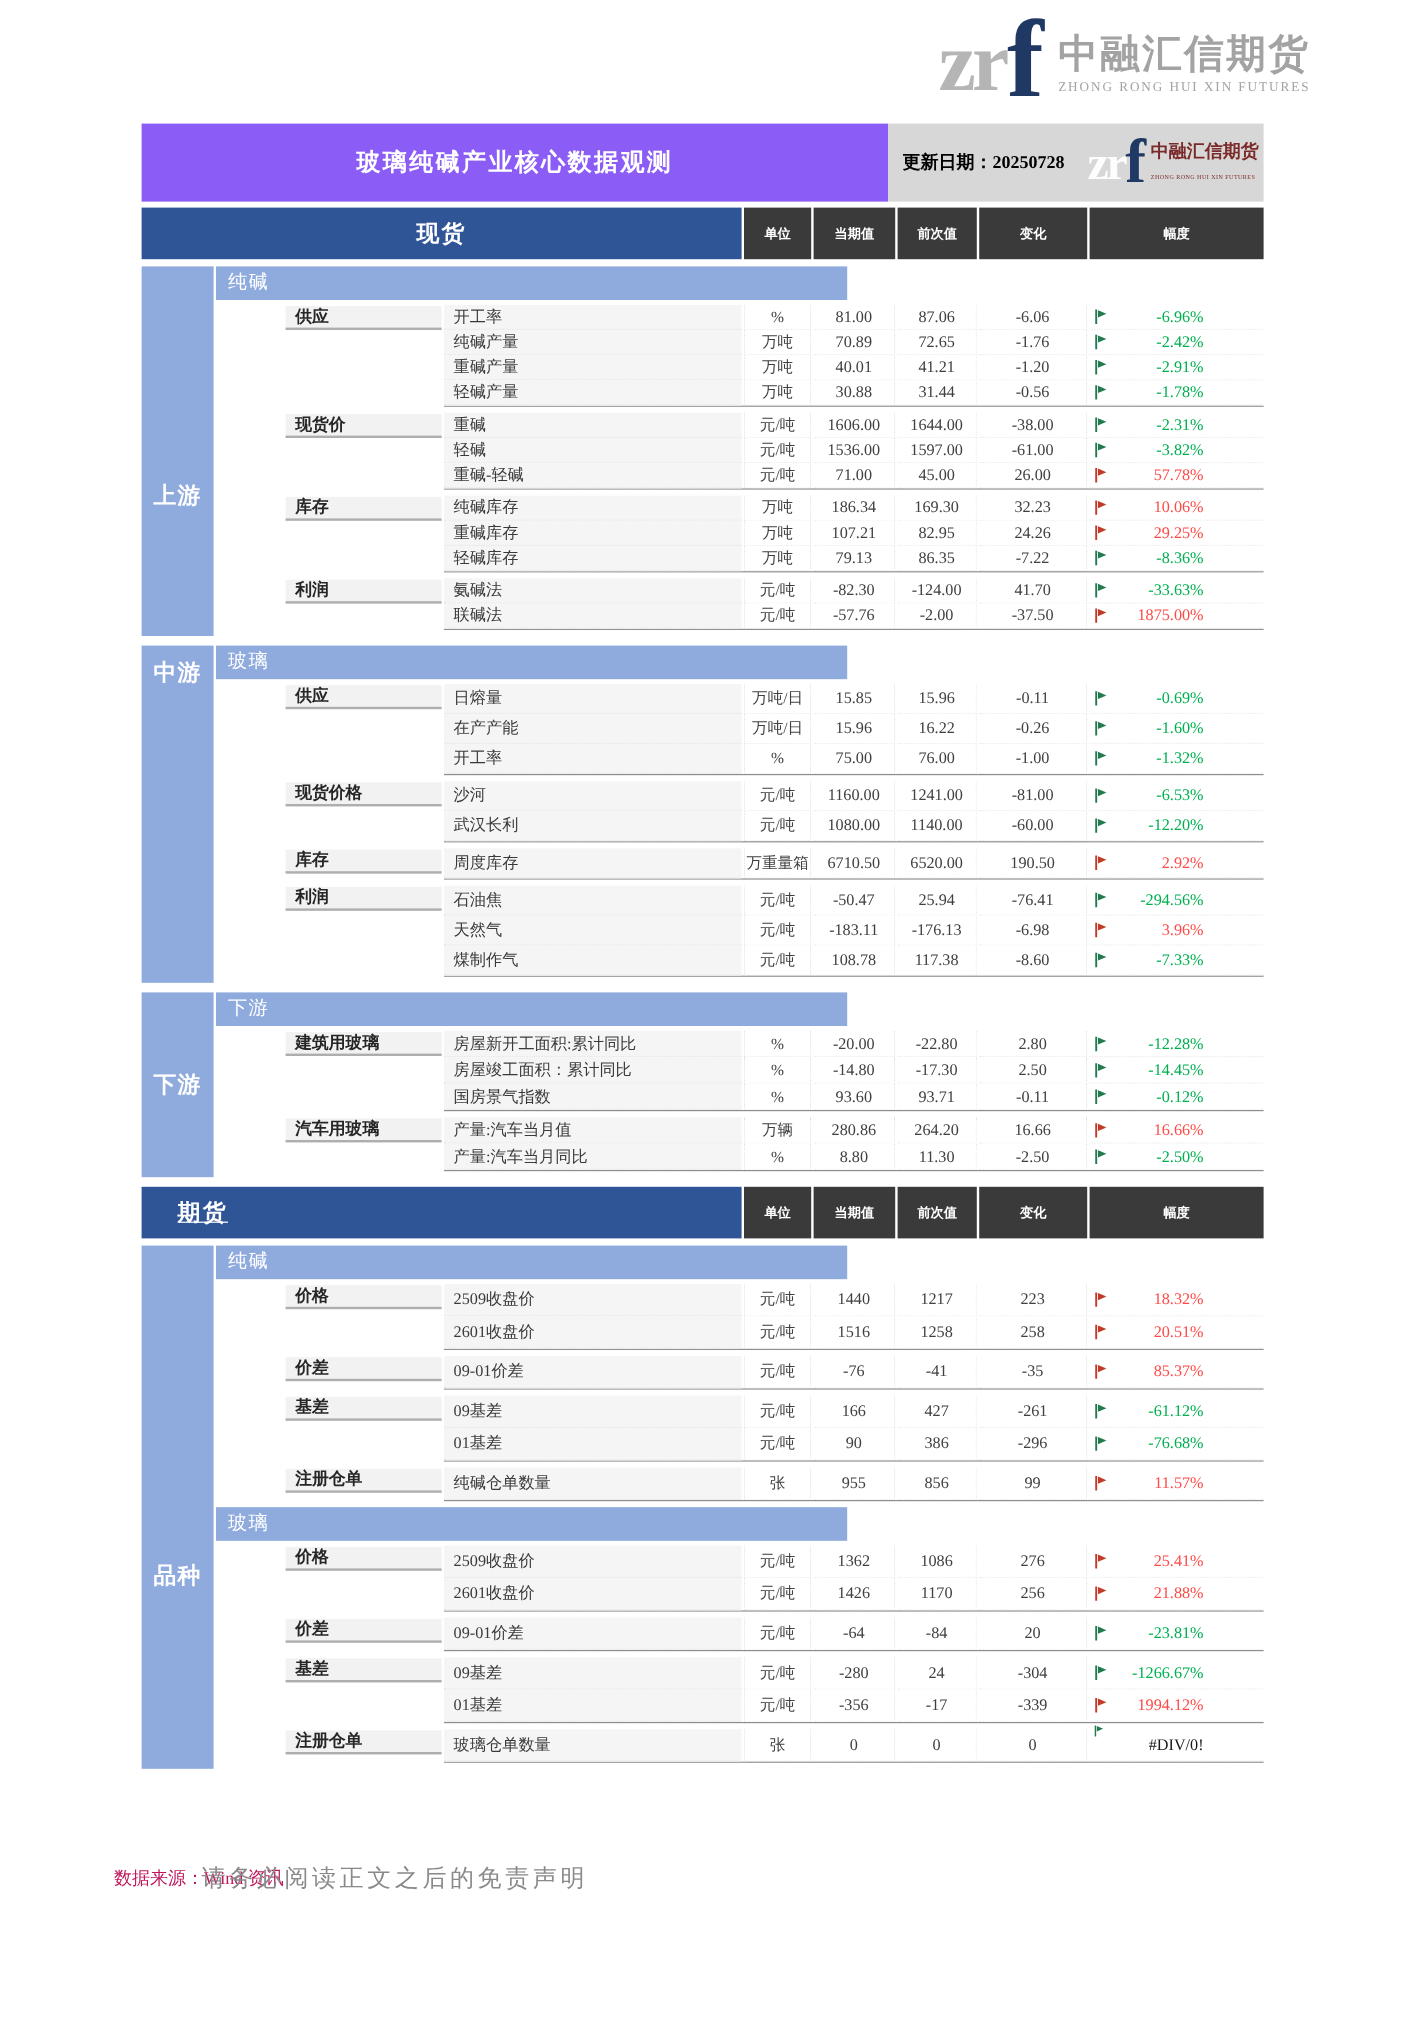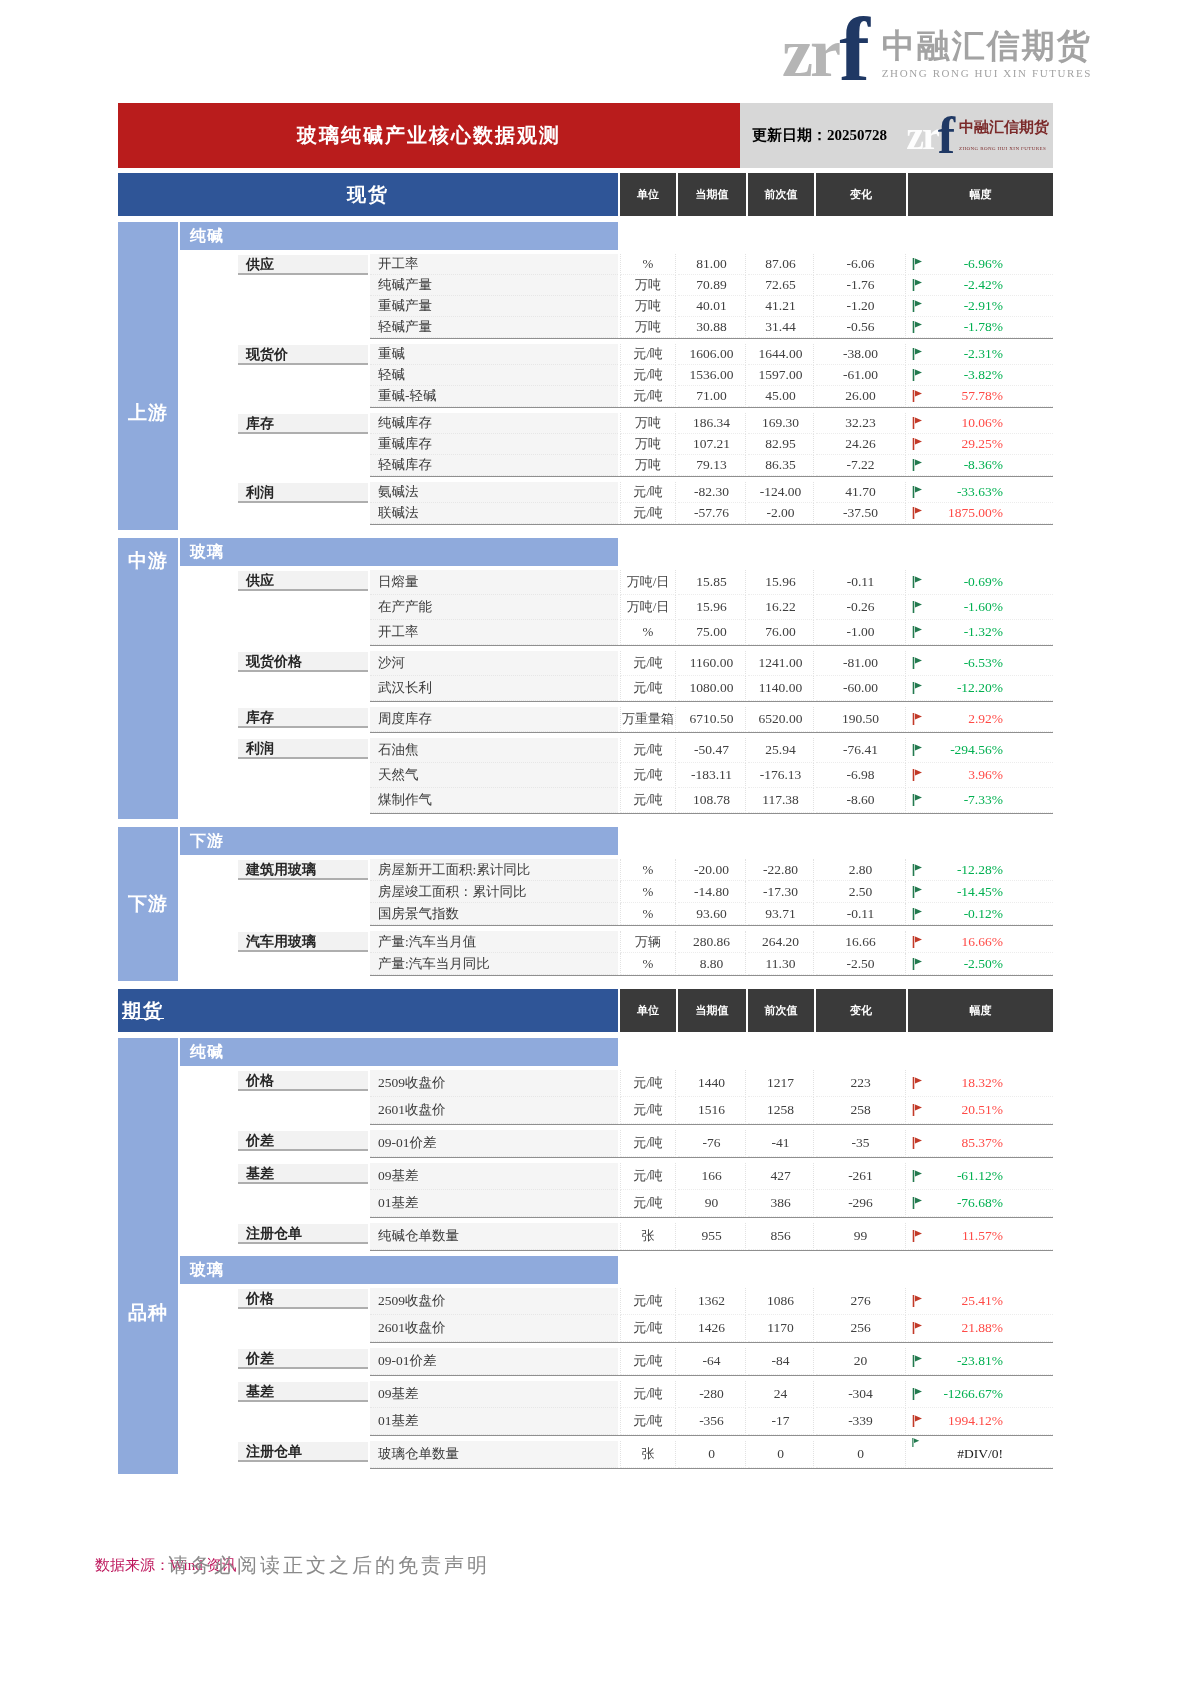--- a/index.html
+++ b/index.html
@@ -8,45 +8,45 @@
   
   .toplogo{position:absolute;left:782px;top:14px;display:flex;align-items:flex-start;}
   .toplogo .zr{font-size:70px;font-weight:bold;color:#b5b5b5;letter-spacing:-3px;line-height:78px;}
   .toplogo .f{font-size:92px;font-weight:bold;color:#1f3864;line-height:70px;margin-left:1px;}
   .toplogo .names{margin-left:12px;margin-top:14px;}
   .toplogo .cn{font-size:33px;font-weight:bold;color:#a3a3a3;letter-spacing:2px;line-height:36px;}
   .toplogo .en{font-size:11px;color:#a3a3a3;letter-spacing:1.6px;margin-top:3px;}
   
   .sheet{position:absolute;left:118px;top:103px;width:935px;}
   .titlebar{display:flex;height:65px;}
-  .titlebar .navy{width:622px;background:#b91c1c;color:#fff;display:flex;align-items:center;justify-content:center;
+  .titlebar .navy{width:622px;background:#8b5cf6;color:#fff;display:flex;align-items:center;justify-content:center;
                   font-size:20px;font-weight:bold;letter-spacing:2px;}
   .titlebar .grayzone{flex:1;background:#d7d7d7;display:flex;align-items:center;}
   .update{font-weight:bold;font-size:15px;color:#000;padding-left:12px;white-space:nowrap;}
   .minilogo{margin-left:auto;display:flex;align-items:center;padding-right:4px;}
   .minilogo .mzr{font-size:40px;font-weight:bold;color:#fdfdfd;letter-spacing:-2px;line-height:40px;}
   .minilogo .mf{font-size:52px;font-weight:bold;color:#1f3864;line-height:38px;}
   .minilogo .mtxt{margin-left:4px;}
   .minilogo .mcn{font-size:15px;font-weight:bold;color:#7b2a2a;line-height:16px;}
   .minilogo .men{font-size:5px;color:#7b2a2a;letter-spacing:.4px;}
   
   .colhead{display:grid;grid-template-columns:500px 2px 56px 2px 68px 2px 66px 2px 90px 2px 145px;
            height:43px;margin-top:5px;margin-bottom:6px;}
   .colhead .lbl{background:#2f5597;color:#fff;font-weight:bold;font-size:19px;display:flex;align-items:center;justify-content:center;letter-spacing:2px;}
-  .colhead.left .lbl{justify-content:flex-start;padding-left:4px;text-decoration:underline;}
+  .colhead.left .lbl{justify-content:flex-start;padding-left:30px;text-decoration:underline;}
   .colhead .c{background:#3a3a3a;color:#fff;font-weight:bold;font-size:11px;display:flex;align-items:center;justify-content:center;}
   
   .section{display:flex;margin-bottom:8px;}
   .side{width:60px;background:#8faadc;color:#fff;font-weight:bold;font-size:19px;
         display:flex;justify-content:center;align-items:center;margin-right:2px;letter-spacing:1px;}
   .sec-t0-s0 .side{align-items:flex-start;} .sec-t0-s0 .side span{margin-top:178px;}
   .sec-t0-s1 .side{align-items:flex-start;} .sec-t0-s1 .side span{margin-top:10px;}
   .sec-t1-s0 .side{align-items:flex-start;} .sec-t1-s0 .side span{margin-top:262px;}
   .content{width:873px;}
-  .band{height:28px;width:438px;background:#8faadc;color:#fff;font-weight:bold;font-size:16px;
+  .band{height:28px;width:526px;background:#8faadc;color:#fff;font-weight:normal;font-size:16px;
         line-height:28px;padding-left:10px;box-sizing:border-box;margin-bottom:4px;letter-spacing:1px;}
   .group{position:relative;margin-bottom:5px;}
   .catbox{position:absolute;left:58px;top:1px;width:130px;height:20px;background:#f2f2f2;
           border-bottom:2px solid #aeaeae;font-weight:bold;font-size:14px;line-height:20px;
           padding-left:8px;box-sizing:border-box;color:#262626;}
   .grow{display:grid;grid-template-columns:190px 248px 2px 56px 2px 68px 2px 66px 2px 90px 2px 145px;
         height:21px;}
   .sec-t0-s1 .grow{height:25px;}
   .sec-t0-s2 .grow{height:22px;}
   .sec-t1-s0 .grow{height:27px;}

